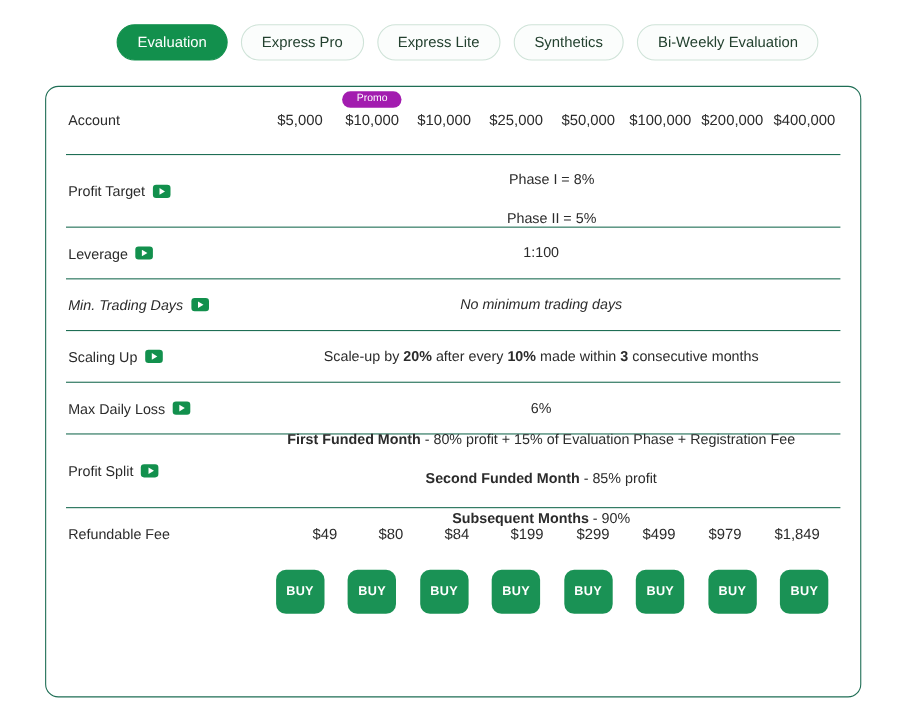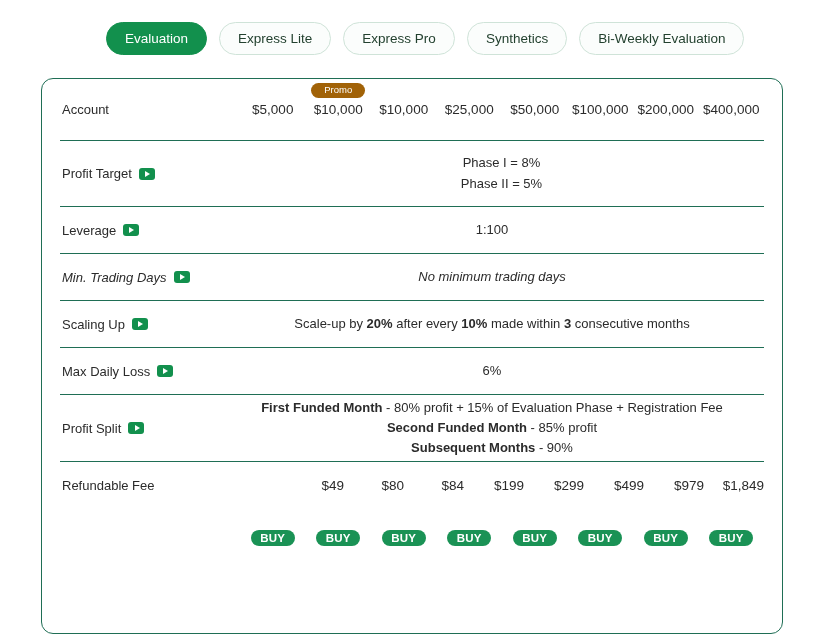--- a/index.html
+++ b/index.html
@@ -117,55 +117,55 @@
     font-size: 13.5px;
     color: #2b2b2b;
     position: relative;
     white-space: nowrap;
   }
   .promo-badge {
     position: absolute;
     left: 50%;
     transform: translateX(-50%);
     top: -19px;
-    background: #a16207;
+    background: #a21caf;
     color: #ffffff;
     font-size: 9.5px;
     border-radius: 9px;
     padding: 2px 13px;
     line-height: 1.15;
     white-space: nowrap;
   }
 
   
   .center-val {
     width: 100%;
     text-align: center;
     font-size: 13px;
     color: #2b2b2b;
     line-height: 1.55;
     padding-right: 20px;
   }
-  .center-val .ln { display: block; }
+  .center-val .ln { display: block; margin-top: 15px; }
   .center-val b { font-weight: bold; }
 
   .row-profit-target { height: 66px; gap: 19px; }
   .row-leverage      { height: 47px; }
   .row-mtd           { height: 47px; font-style: italic; }
   .row-scaling       { height: 47px; }
   .row-mdl           { height: 47px; }
   .row-mdd           { height: 47px; }
   .row-split         { height: 67px; }
   .row-fee           { height: 47px; }
 
   
   .fee-grid { display: flex; width: 100%; align-items: center; }
   .fee-col {
     flex: 1;
-    text-align: right;
+    text-align: left;
     font-size: 13.5px;
     color: #2b2b2b;
     white-space: nowrap;
   }
 
   
   .buy-row {
     display: flex;
     align-items: center;
     height: 58px;
@@ -176,39 +176,39 @@
   .buy-col { flex: 1; display: flex; justify-content: center; }
   .buy-btn {
     background: #1a9255;
     color: #ffffff;
     font-size: 11.5px;
     font-weight: bold;
     letter-spacing: 0.3px;
     border: none;
     border-radius: 9px;
     width: 44px;
-    height: 16px;
+    height: 40px;
     cursor: pointer;
     font-family: "Liberation Sans", sans-serif;
   }
 </style>
 </head>
 <body>
 
 <div class="page">
 
   <div class="tabs">
     <div class="tab active">
         <span>Evaluation</span>
       </div>
     <div class="tab">
+        <span>Express Pro</span>
+      </div>
+    <div class="tab">
         <span>Express Lite</span>
-      </div>
-    <div class="tab">
-        <span>Express Pro</span>
       </div>
     <div class="tab">
         <span>Synthetics</span>
       </div>
     <div class="tab">
         <span>Bi-Weekly Evaluation</span>
       </div>
   </div>
 
   <div class="card">

